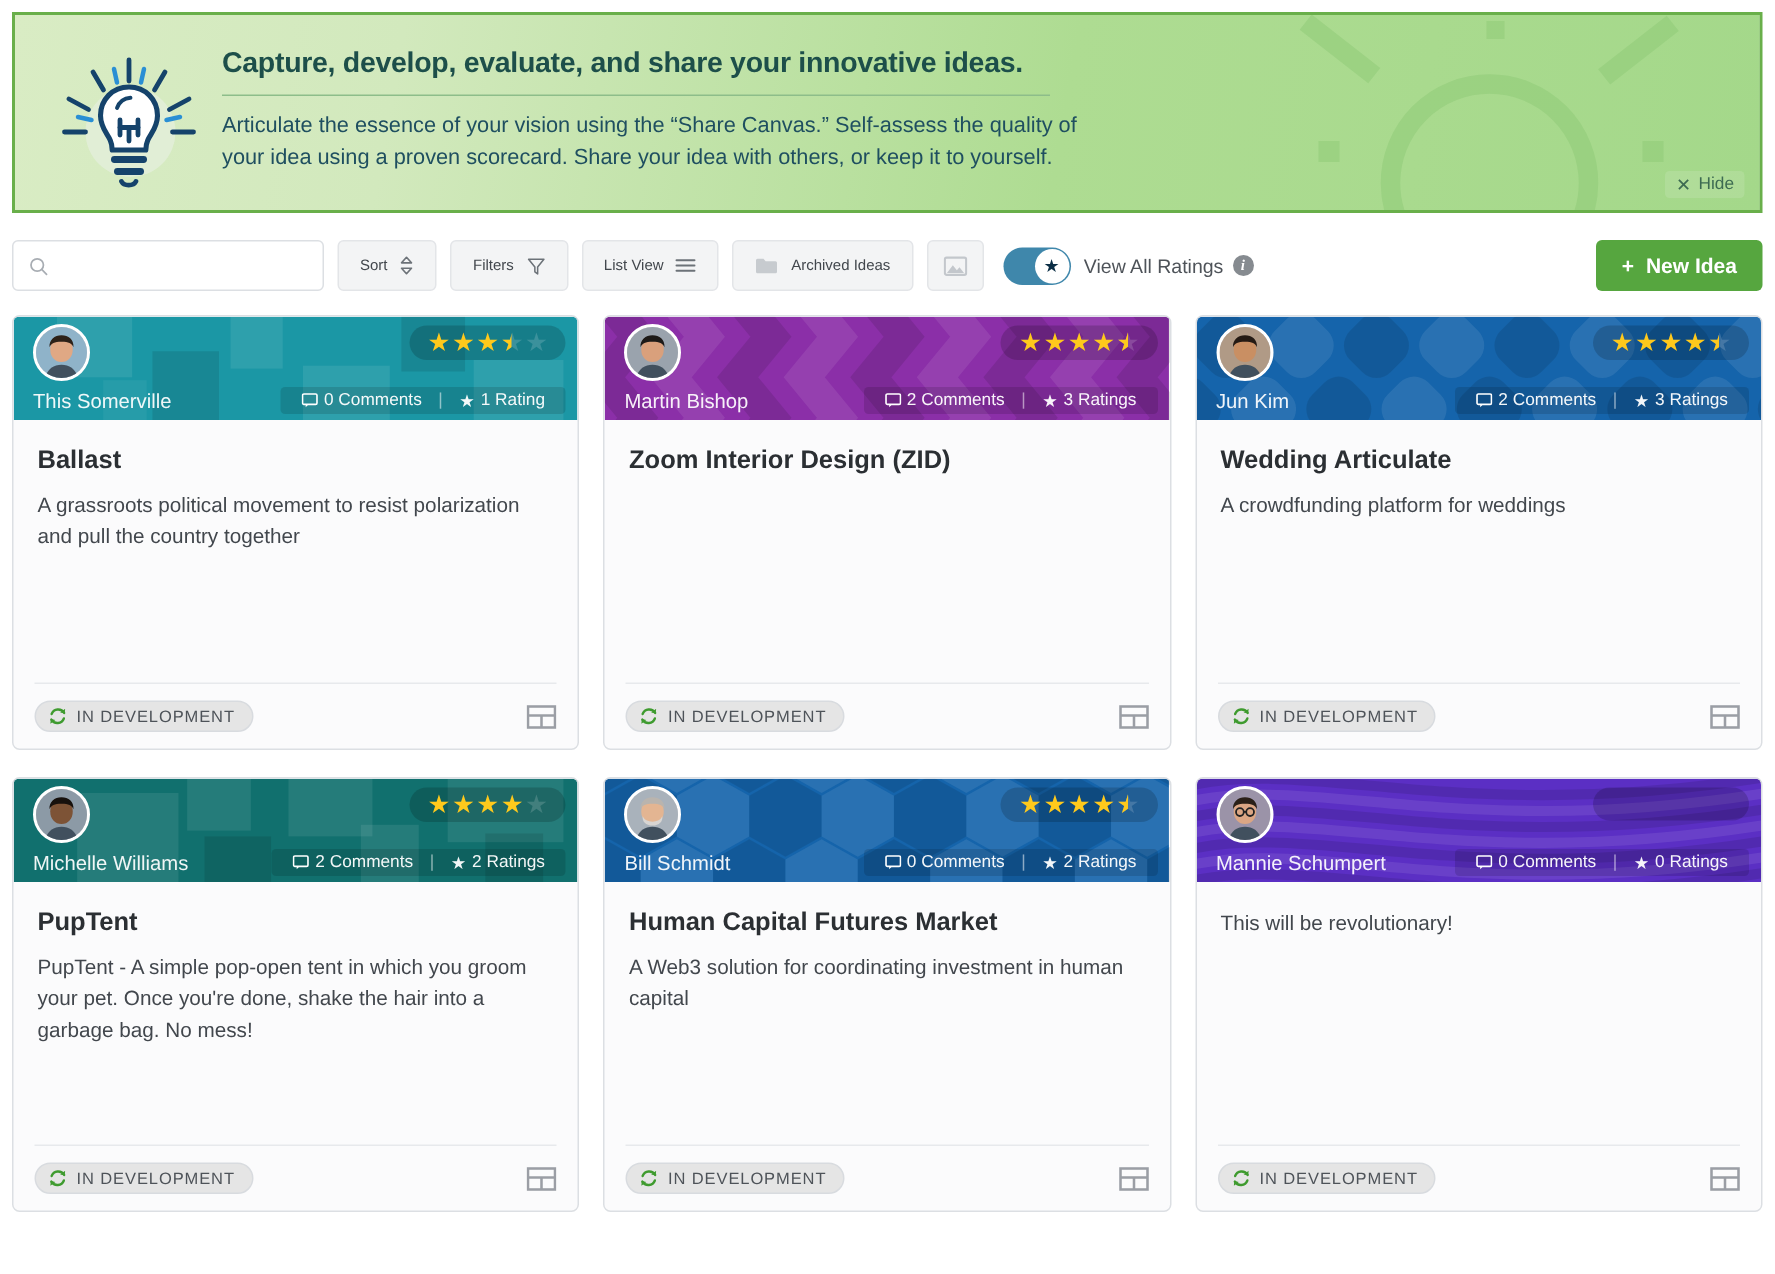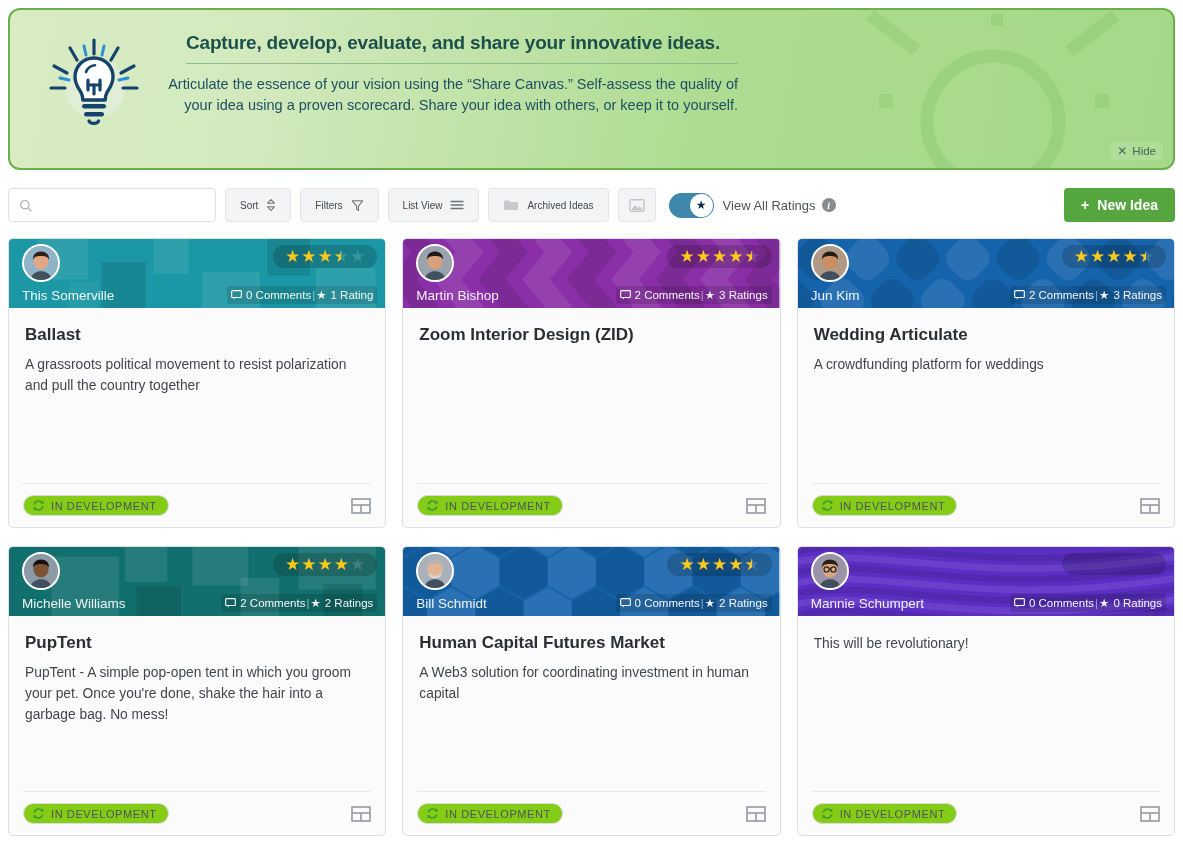--- a/index.html
+++ b/index.html
@@ -7,26 +7,25 @@
     width: 1183px; height: 849px;
     background: #ffffff;
     font-family: "Liberation Sans", sans-serif;
     overflow: hidden;
   }
 
   
   .banner {
     position: relative;
     margin: 8px 8px 0 8px;
-    height: 162px;
+    height: 134px;
     border: 2px solid #69af4a;
-    border-radius: 12px;
+    border-radius: 0;
     background: linear-gradient(100deg, #d9ecc4 0%, #d2e9bd 22%, #aedc92 60%, #a4d88a 100%);
     overflow: hidden;
-    text-align: right;
   }
   .banner-sun {
     position: absolute;
     right: 30px; top: -66px;
     width: 300px; height: 300px;
     opacity: .5;
   }
   .banner-inner {
     position: relative;
     display: flex;
@@ -171,22 +170,22 @@
   .star.half { color: rgba(255,255,255,.16); }
   .star.half::before {
     content: "\2605";
     position: absolute; left: 0; top: 0;
     width: 50%; overflow: hidden; color: #ffc91c;
   }
   .meta {
     position: absolute; right: 8px; bottom: 7px;
     background: rgba(0,0,0,.13);
     border-radius: 3px;
-    padding: 2px 4px;
-    display: flex; align-items: center; gap: 1px;
+    padding: 2px 14px;
+    display: flex; align-items: center; gap: 11px;
     font-size: 11.5px; color: rgba(255,255,255,.95);
   }
   .meta .sep { opacity: .55; }
   .card-body { padding: 14px 16px 0 16px; flex: 1; }
   .card-title {
     font-size: 17px; font-weight: bold; color: #2b2f33;
     margin-bottom: 9px;
   }
   .card-title .priv {
     font-size: 13.5px; font-weight: bold; font-style: italic; color: #8e949b;
@@ -197,21 +196,21 @@
     border-top: 1px solid #e7e9ec;
     margin: 0 14px;
     height: 44px;
     display: flex; align-items: center; justify-content: space-between;
   }
   .status-badge {
     border: 1px solid #d8dbdf; border-radius: 12px;
     padding: 3px 11px 3px 8px;
     display: flex; align-items: center; gap: 6px;
     font-size: 11px; letter-spacing: .6px; color: #4e5359;
-    background: #84cc16;
+    background: #e5e5e5;
   }
   .canvas-icon { opacity: .75; }
 </style>
 </head>
 <body>
 
 <div class="banner">
 
   <svg class="banner-sun" viewBox="0 0 300 300">
     <g fill="#8ec977">

